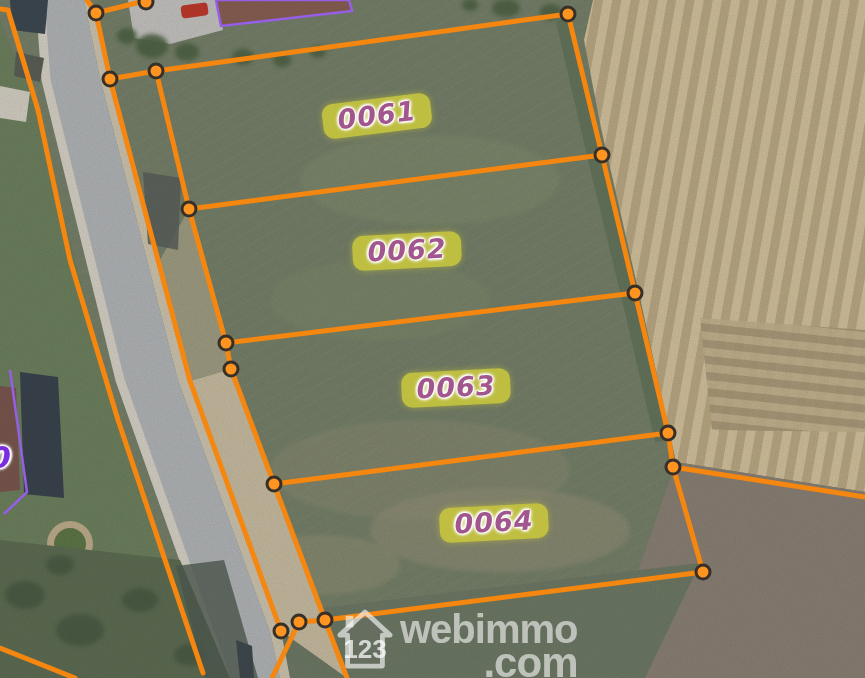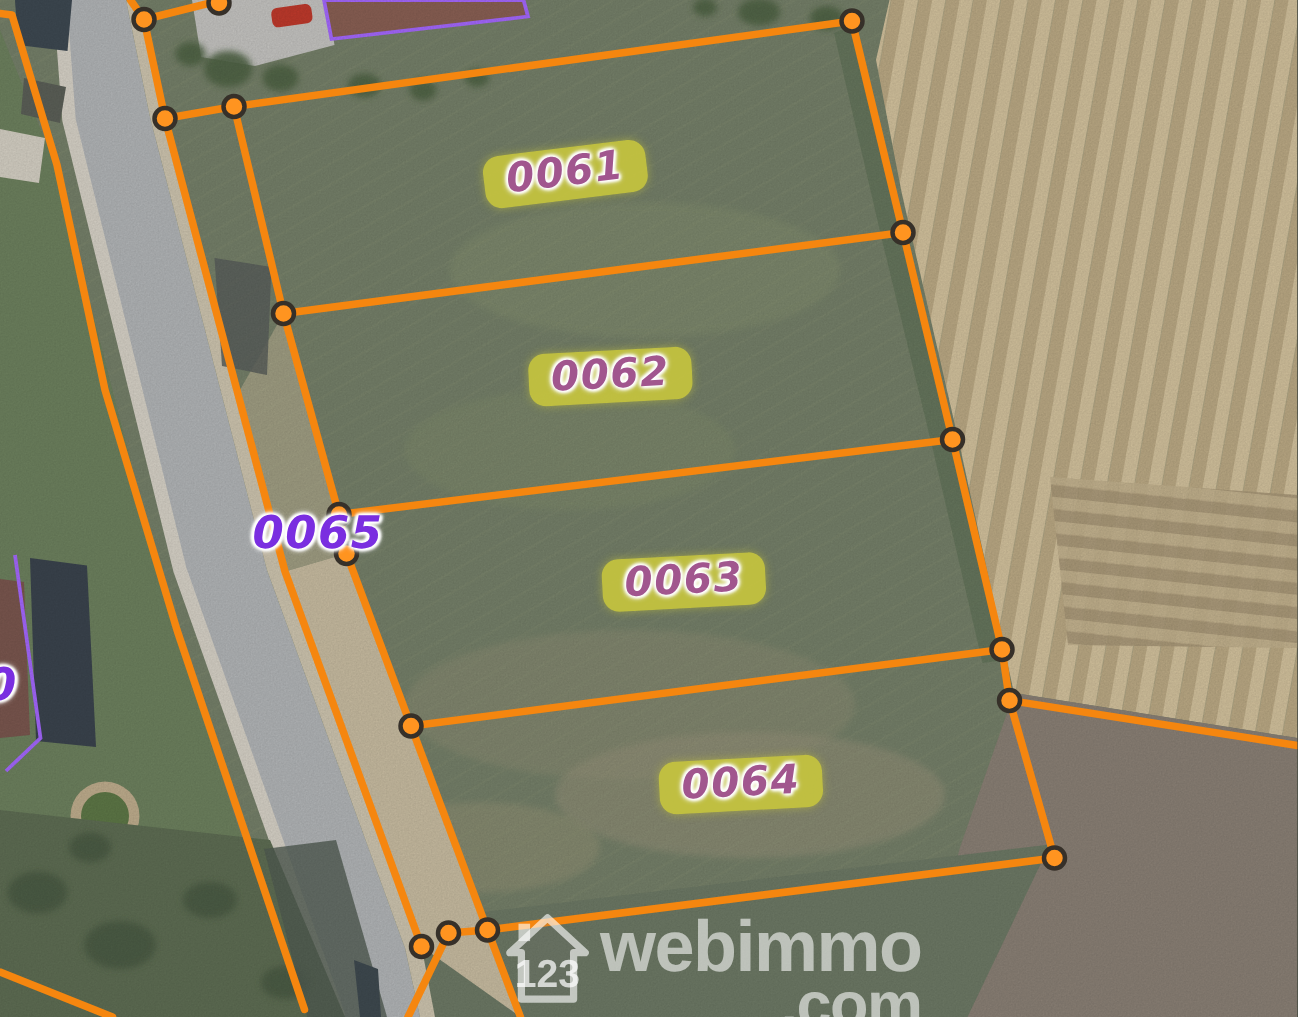--- a/index.html
+++ b/index.html
@@ -30,21 +30,21 @@
     white-space:nowrap;
   }
   .watermark {
     position:absolute; left:336px; top:608px;
     display:flex; align-items:flex-start; gap:6px;
     pointer-events:none;
   }
   .wm-123 { font-family:"Liberation Sans",sans-serif; font-weight:bold; font-size:27px; fill:rgba(255,255,255,0.72); }
   .wm-text { display:flex; flex-direction:column; align-items:flex-end; margin-top:4px; }
   .wm-brand {
-    font-family:"Liberation Sans",sans-serif; font-weight:bold; font-size:48px; line-height:0.85;
+    font-family:"Liberation Sans",sans-serif; font-weight:bold; font-size:40px; line-height:0.85;
     color:rgba(255,255,255,0.58); letter-spacing:-1px;
   }
   .wm-suffix {
     font-family:"Liberation Sans",sans-serif; font-weight:bold; font-size:42px; line-height:0.9;
     color:rgba(255,255,255,0.58); letter-spacing:-1px; margin-top:-2px;
   }
 </style>
 </head>
 <body>
 
@@ -188,21 +188,20 @@
     </div>
     <div class="badge" style="left: 407px; top: 251px; --rot: -3deg;">
       <span>0062</span>
     </div>
     <div class="badge" style="left: 456px; top: 388px; --rot: -3deg;">
       <span>0063</span>
     </div>
     <div class="badge" style="left: 494px; top: 523px; --rot: -3deg;">
       <span>0064</span>
     </div>
-    <div class="plain-label" style="left: 212px; top: 356px; --rot: 0deg;">0065</div>
     <div class="plain-label" style="left: 1px; top: 457px; --rot: 0deg;">0</div>
   </div>
 
   <div class="watermark">
     <svg width="58" height="62" viewBox="0 0 60 64">
       <path d="M30 4 L56 28 L48 28 L48 60 L12 60 L12 28 L4 28 Z" fill="rgba(110,110,110,0.18)" stroke="rgba(255,255,255,0.62)" stroke-width="5" stroke-linejoin="round"></path>
       <rect x="10" y="8" width="8" height="12" fill="rgba(255,255,255,0.62)"></rect>
       <text x="30" y="52" text-anchor="middle" class="wm-123">123</text>
     </svg>
     <div class="wm-text">

